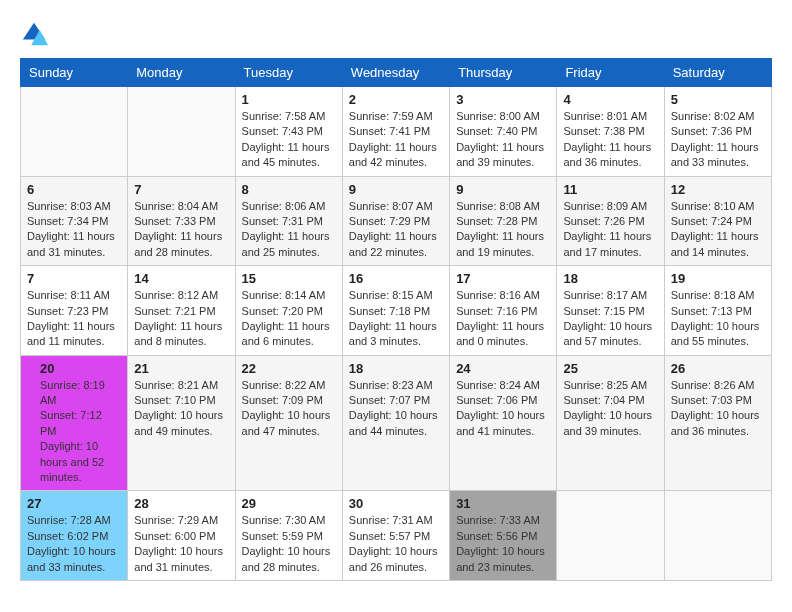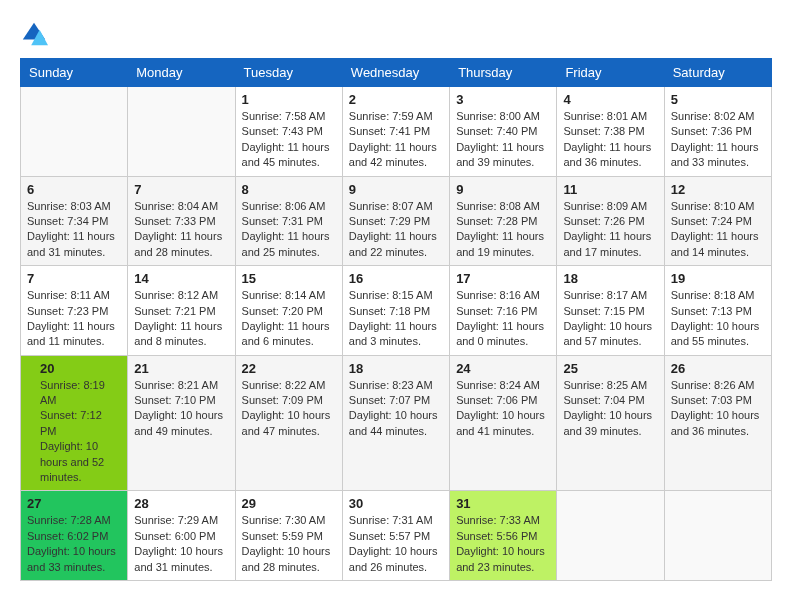--- a/index.html
+++ b/index.html
@@ -192,21 +192,21 @@
         <td style="background: rgb(255, 255, 255); margin-left: 42px;">
           <span class="day-number">18</span>
           <div class="day-info">Sunrise: 8:17 AM<br>Sunset: 7:15 PM<br>Daylight: 10 hours and 57 minutes.</div>
         </td>
         <td style="background: rgb(255, 255, 255);">
           <span class="day-number">19</span>
           <div class="day-info">Sunrise: 8:18 AM<br>Sunset: 7:13 PM<br>Daylight: 10 hours and 55 minutes.</div>
         </td>
       </tr>
       <tr>
-        <td style="background: #84cc16; padding-left: 19px;">
+        <td style="background: #d946ef; padding-left: 19px;">
           <span class="day-number">20</span>
           <div class="day-info">Sunrise: 8:19 AM<br>Sunset: 7:12 PM<br>Daylight: 10 hours and 52 minutes.</div>
         </td>
         <td style="background: rgb(245, 245, 245); margin-left: 16px;">
           <span class="day-number">21</span>
           <div class="day-info">Sunrise: 8:21 AM<br>Sunset: 7:10 PM<br>Daylight: 10 hours and 49 minutes.</div>
         </td>
         <td style="background: rgb(245, 245, 245);">
           <span class="day-number">22</span>
           <div class="day-info">Sunrise: 8:22 AM<br>Sunset: 7:09 PM<br>Daylight: 10 hours and 47 minutes.</div>
@@ -222,37 +222,37 @@
         <td style="background: rgb(245, 245, 245);">
           <span class="day-number">25</span>
           <div class="day-info">Sunrise: 8:25 AM<br>Sunset: 7:04 PM<br>Daylight: 10 hours and 39 minutes.</div>
         </td>
         <td style="background: rgb(245, 245, 245); margin-top: 28px;">
           <span class="day-number">26</span>
           <div class="day-info">Sunrise: 8:26 AM<br>Sunset: 7:03 PM<br>Daylight: 10 hours and 36 minutes.</div>
         </td>
       </tr>
       <tr>
-        <td style="background: #22c55e;">
+        <td style="background: #7dd3fc;">
           <span class="day-number">27</span>
           <div class="day-info">Sunrise: 7:28 AM<br>Sunset: 6:02 PM<br>Daylight: 10 hours and 33 minutes.</div>
         </td>
         <td style="background: rgb(255, 255, 255);">
           <span class="day-number">28</span>
           <div class="day-info">Sunrise: 7:29 AM<br>Sunset: 6:00 PM<br>Daylight: 10 hours and 31 minutes.</div>
         </td>
         <td style="background: rgb(255, 255, 255);">
           <span class="day-number">29</span>
           <div class="day-info">Sunrise: 7:30 AM<br>Sunset: 5:59 PM<br>Daylight: 10 hours and 28 minutes.</div>
         </td>
         <td style="background: rgb(255, 255, 255);">
           <span class="day-number">30</span>
           <div class="day-info">Sunrise: 7:31 AM<br>Sunset: 5:57 PM<br>Daylight: 10 hours and 26 minutes.</div>
         </td>
-        <td style="background: #bef264; margin-top: 48px;">
+        <td style="background: #a3a3a3; margin-top: 48px;">
           <span class="day-number">31</span>
           <div class="day-info">Sunrise: 7:33 AM<br>Sunset: 5:56 PM<br>Daylight: 10 hours and 23 minutes.</div>
         </td>
         <td class="empty-cell"></td>
         <td class="empty-cell"></td>
       </tr>
     </tbody>
 </table>
 
 </body></html>

